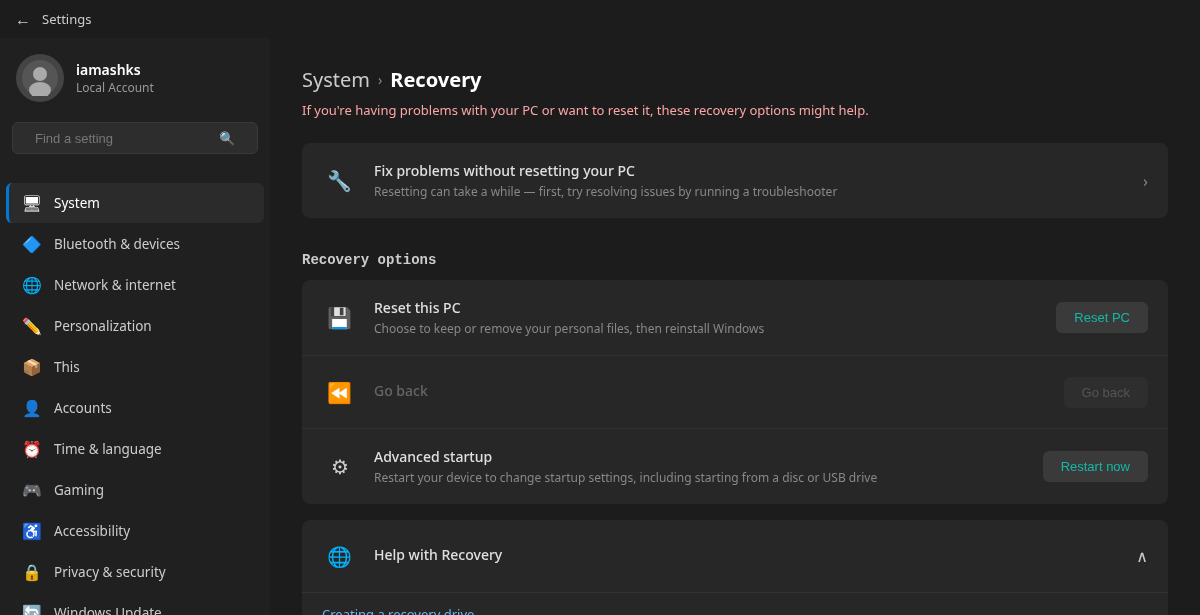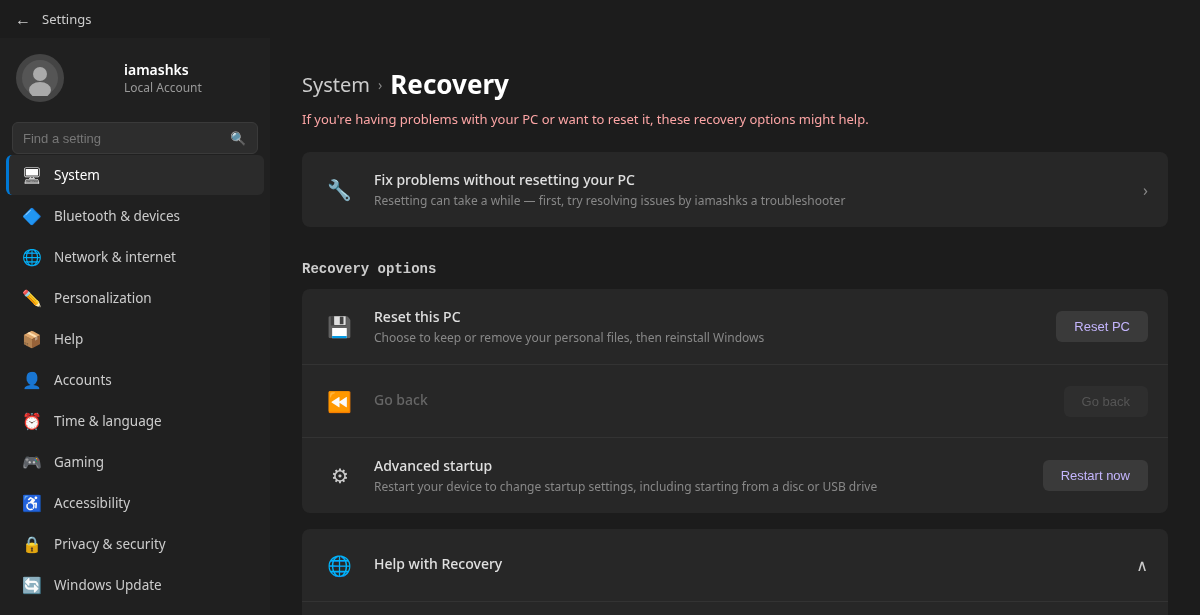--- a/index.html
+++ b/index.html
@@ -75,40 +75,39 @@
       flex-shrink: 0;
       overflow: hidden;
     }
     .user-avatar svg {
       width: 36px;
       height: 36px;
     }
     .user-info {
       display: flex;
       flex-direction: column;
-      margin-left: 48px;
     }
     .user-name {
       font-size: 14px;
       font-weight: 600;
       color: #fff;
     }
     .user-role {
       font-size: 12px;
       color: #999;
     }
 
     .search-box {
-      margin: 0 12px 0 12px;
+      margin: 0 12px 28px 12px;
       display: flex;
       align-items: center;
       background: #2d2d2d;
       border-radius: 6px;
       border: 1px solid #3a3a3a;
-      padding: 6px 10px;
+      padding: 6px 22px;
       gap: 8px;
     }
     .search-box input {
       background: transparent;
       border: none;
       outline: none;
       color: #ccc;
       font-size: 13px;
       flex: 1;
     }
@@ -163,21 +162,21 @@
     .breadcrumb-system {
       font-size: 20px;
       color: #ccc;
       font-weight: 400;
     }
     .breadcrumb-chevron {
       color: #888;
       font-size: 14px;
     }
     .breadcrumb-current {
-      font-size: 26px;
+      font-size: 20px;
       font-weight: 700;
       color: #fff;
     }
 
     .page-subtitle {
       font-size: 13px;
       color: #fca5a5;
       margin-bottom: 24px;
     }
 
@@ -238,21 +237,21 @@
       cursor: pointer;
       white-space: nowrap;
     }
     .btn.disabled {
       background: #2e2e2e;
       color: #555;
       cursor: not-allowed;
     }
     .btn.primary {
       background: #3a3a3a;
-      color: #c4b5fd;
+      color: #14b8a6;
     }
 
     .chevron-right {
       color: #888;
       font-size: 16px;
     }
 
     .section-heading {
       font-size: 14px;
       font-weight: 600;
@@ -344,21 +343,21 @@
         <div class="nav-item">
     <span class="nav-icon">🌐</span>
     <span>Network &amp; internet</span>
   </div>
         <div class="nav-item">
     <span class="nav-icon">✏️</span>
     <span>Personalization</span>
   </div>
         <div class="nav-item">
     <span class="nav-icon">📦</span>
-    <span>Help</span>
+    <span>This</span>
   </div>
         <div class="nav-item">
     <span class="nav-icon">👤</span>
     <span>Accounts</span>
   </div>
         <div class="nav-item">
     <span class="nav-icon">⏰</span>
     <span>Time &amp; language</span>
   </div>
         <div class="nav-item">
@@ -388,21 +387,21 @@
       <span class="breadcrumb-current">Recovery</span>
     </div>
 
     <div class="page-subtitle">If you're having problems with your PC or want to reset it, these recovery options might help.</div>
 
     <div class="fix-card">
       <div class="card-row">
         <div class="card-icon">🔧</div>
         <div class="card-text">
           <div class="card-title">Fix problems without resetting your PC</div>
-          <div class="card-desc">Resetting can take a while — first, try resolving issues by iamashks a troubleshooter</div>
+          <div class="card-desc">Resetting can take a while — first, try resolving issues by running a troubleshooter</div>
         </div>
         <div class="card-action">
           <span class="chevron-right">›</span>
         </div>
       </div>
     </div>
 
     <div class="section-heading">Recovery options</div>
 
     <div class="card" id="recovery-options-card">

